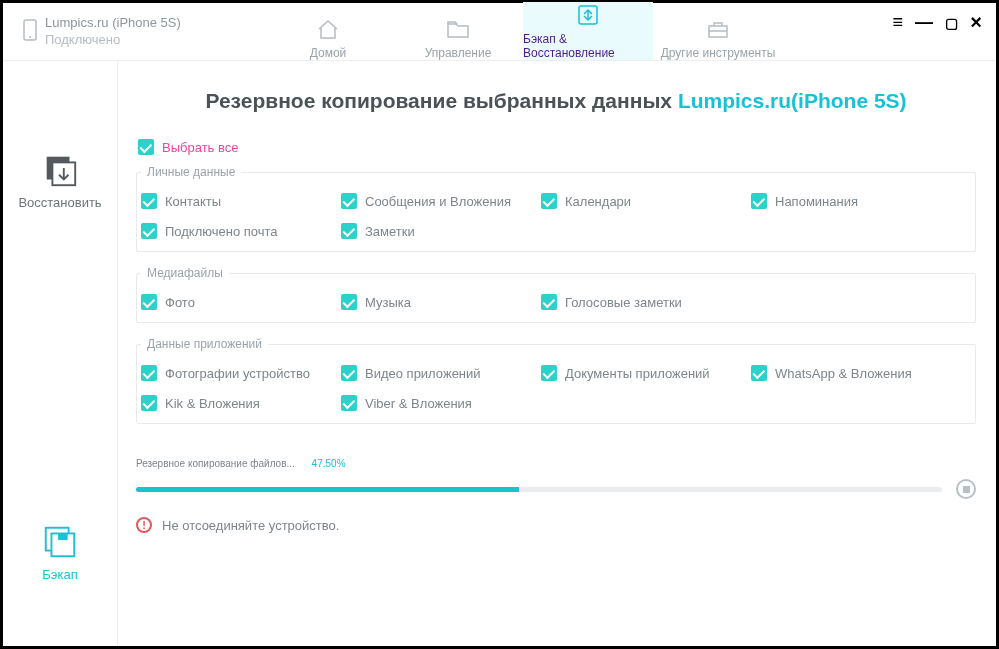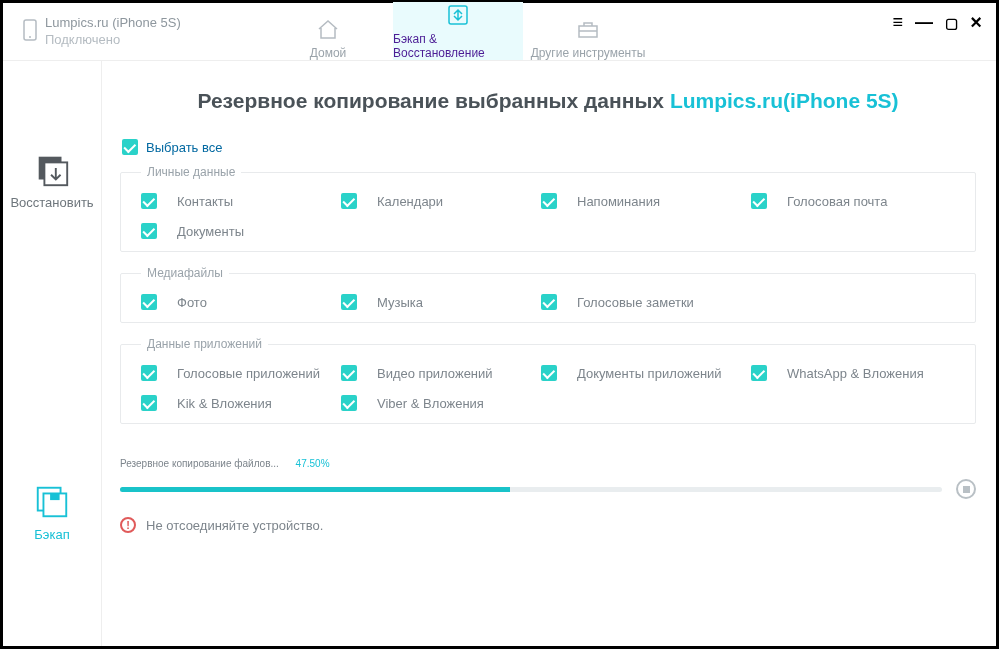--- a/index.html
+++ b/index.html
@@ -51,37 +51,37 @@
 
   
   .body { flex: 1; display: flex; }
   .sidebar {
     width: 116px; border-right: 1px solid #eee;
     display: flex; flex-direction: column; align-items: center;
     padding-top: 90px;
   }
   .side-item { display:flex; flex-direction:column; align-items:center; gap:6px; cursor:pointer; }
   .side-item.restore { color:#6e767c; font-size:13px; }
-  .side-item.backup  { color:#18c1d6; font-size:13px; margin-top: auto; margin-bottom: 104px; }
+  .side-item.backup  { color:#18c1d6; font-size:13px; margin-top: auto; margin-bottom: 64px; }
   .side-item svg { width:38px; height:38px; }
 
   .content { flex:1; padding: 28px 20px 0 18px; }
   .heading { text-align:center; font-size:21px; color:#4a5258; font-weight:600; margin-bottom: 26px; }
   .heading .accent { color:#18c1d6; }
 
-  .select-all { display:flex; align-items:center; gap:8px; color:#0369a1; font-size:13px; margin-bottom:10px; margin-left:2px; }
+  .select-all { display:flex; align-items:center; gap:8px; color:#ec4899; font-size:13px; margin-bottom:10px; margin-left:2px; }
 
   fieldset.group {
     border:1px solid #e8eaec; border-radius:2px;
-    padding: 14px 14px 12px 20px;
+    padding: 14px 14px 12px 4px;
     margin-bottom: 14px;
   }
   fieldset.group legend { color:#9aa3aa; font-size:12px; padding:0 6px; }
   .row { display:grid; grid-template-columns: 200px 200px 210px 210px; row-gap:14px; }
-  .cell { display:flex; align-items:center; gap:20px; color:#7d858c; font-size:13px; }
+  .cell { display:flex; align-items:center; gap:8px; color:#7d858c; font-size:13px; }
 
   .chk {
     width:16px; height:16px; background:#2ad2c9; border-radius:2px;
     display:inline-flex; align-items:center; justify-content:center;
     flex-shrink:0;
   }
   .chk::after {
     content:""; width:9px; height:5px;
     border-left:2px solid #fff; border-bottom:2px solid #fff;
     transform: rotate(-45deg) translateY(-1px);
@@ -132,20 +132,26 @@
       </div>
     </div>
 
     <div class="nav">
       <div class="nav-item">
         <svg viewBox="0 0 26 26">
             <path d="M4 13 L13 5 L22 13 M6 12 V22 H20 V12" fill="none" stroke="#b5bcc2" stroke-width="1.5"></path>
           </svg>
         <span>Домой</span>
       </div>
+      <div class="nav-item">
+        <svg viewBox="0 0 26 26">
+            <path d="M3 8 H11 L13 10 H23 V21 H3 Z M3 8 V6 H10 L12 8" fill="none" stroke="#b5bcc2" stroke-width="1.5"></path>
+          </svg>
+        <span>Управление</span>
+      </div>
       <div class="nav-item active">
         <svg viewBox="0 0 26 26">
             <rect x="4" y="4" width="18" height="18" rx="2" fill="none" stroke="#18c1d6" stroke-width="1.5"></rect>
             <path d="M13 8 V18 M9 14 L13 18 L17 14 M9 12 L13 8 L17 12" fill="none" stroke="#18c1d6" stroke-width="1.5"></path>
           </svg>
         <span>Бэкап &amp; Восстановление</span>
       </div>
       <div class="nav-item">
         <svg viewBox="0 0 26 26">
             <rect x="4" y="10" width="18" height="11" fill="none" stroke="#b5bcc2" stroke-width="1.5"></rect>
@@ -188,33 +194,37 @@
 
       <fieldset class="group">
         <legend>Личные данные</legend>
         <div class="row">
           <div class="cell">
               <span class="chk"></span>
               <span>Контакты</span>
             </div>
           <div class="cell">
               <span class="chk"></span>
+              <span>Сообщения и Вложения</span>
+            </div>
+          <div class="cell">
+              <span class="chk"></span>
               <span>Календари</span>
             </div>
           <div class="cell">
               <span class="chk"></span>
               <span>Напоминания</span>
             </div>
           <div class="cell">
               <span class="chk"></span>
-              <span>Голосовая почта</span>
-            </div>
-          <div class="cell">
-              <span class="chk"></span>
-              <span>Документы</span>
+              <span>Подключено почта</span>
+            </div>
+          <div class="cell">
+              <span class="chk"></span>
+              <span>Заметки</span>
             </div>
         </div>
       </fieldset>
 
       <fieldset class="group">
         <legend>Медиафайлы</legend>
         <div class="row">
           <div class="cell">
               <span class="chk"></span>
               <span>Фото</span>
@@ -228,21 +238,21 @@
               <span>Голосовые заметки</span>
             </div>
         </div>
       </fieldset>
 
       <fieldset class="group">
         <legend>Данные приложений</legend>
         <div class="row">
           <div class="cell">
               <span class="chk"></span>
-              <span>Голосовые приложений</span>
+              <span>Фотографии устройство</span>
             </div>
           <div class="cell">
               <span class="chk"></span>
               <span>Видео приложений</span>
             </div>
           <div class="cell">
               <span class="chk"></span>
               <span>Документы приложений</span>
             </div>
           <div class="cell">

